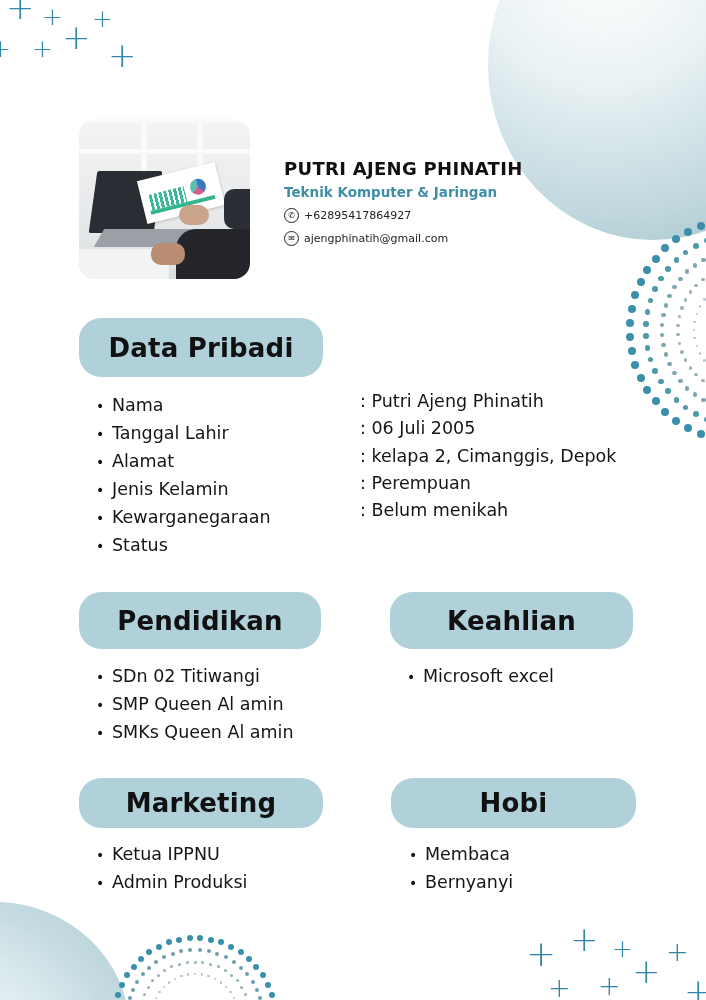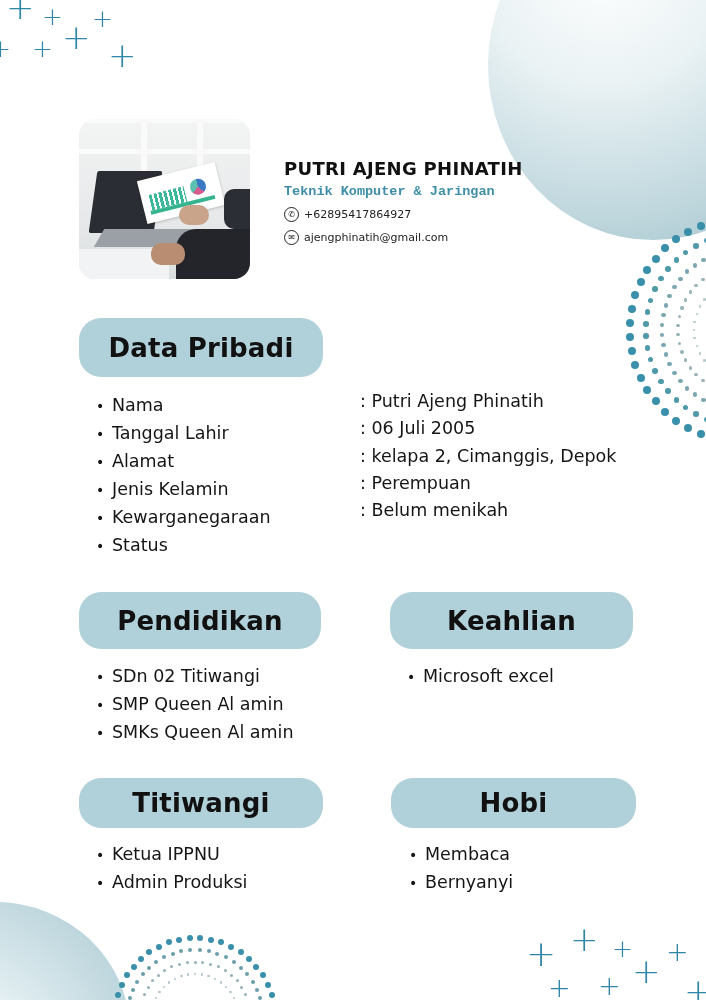--- a/index.html
+++ b/index.html
@@ -29,21 +29,21 @@
   .photo .band { position: absolute; left: 6px; top: 32px; width: 66px; height: 4px; background: #35b58f; }
   .photo .pie { position: absolute; left: 50px; top: 12px; width: 16px; height: 16px; border-radius: 50%; background: conic-gradient(#3a78c4 0 40%, #d45c8f 40% 65%, #5cc0b0 65% 100%); }
   .photo .sleeve { position: absolute; right: -6px; top: 110px; width: 80px; height: 60px; background: #23252b; border-radius: 20px 0 0 0; }
   .photo .sleeve2 { position: absolute; right: -4px; top: 70px; width: 30px; height: 40px; background: #2b2e34; border-radius: 10px 0 0 10px; }
   .photo .hand { position: absolute; left: 100px; top: 86px; width: 30px; height: 20px; background: #c9a48a; border-radius: 10px; }
   .photo .hand2 { position: absolute; left: 72px; top: 124px; width: 34px; height: 22px; background: #b88d72; border-radius: 10px; }
   .photo .docs { position: absolute; left: 0; top: 130px; width: 90px; height: 30px; background: #f2f3f4; }
 
   .header { position: absolute; left: 284px; top: 158px; }
   .name { font-family: "DejaVu Sans", sans-serif; font-weight: bold; font-size: 18px; letter-spacing: 0.3px; color: #111; white-space: nowrap; }
-  .role { margin-top: 5px; font-weight: bold; font-size: 13.5px; color: #3f8ea8; white-space: nowrap; font-family: Liberation Mono, monospace; }
+  .role { margin-top: 5px; font-weight: bold; font-size: 13.5px; color: #3f8ea8; white-space: nowrap; }
   .contact { display: flex; align-items: center; margin-top: 8px; font-size: 11px; color: #222; white-space: nowrap; }
   .contact .ico { width: 15px; height: 15px; border: 1.3px solid #222; border-radius: 50%; display: inline-flex; align-items: center; justify-content: center; margin-right: 5px; font-size: 8px; line-height: 1; }
   .contact.email { margin-top: 8px; }
 
   .pill {
     position: absolute; background: #b0d0da; border-radius: 22px;
     display: flex; align-items: center; justify-content: center;
     font-weight: bold; font-size: 26px; color: #111; letter-spacing: 0.2px;
   }
 
@@ -296,21 +296,21 @@
   <li><span class="bullet">•</span><span>SDn 02 Titiwangi</span></li>
   <li><span class="bullet">•</span><span>SMP Queen Al amin</span></li>
   <li><span class="bullet">•</span><span>SMKs Queen Al amin</span></li>
 </ul>
 
 <div class="pill" style="left:390px;top:592px;width:243px;height:57px;">Keahlian</div>
 <ul class="list" style="left:407px;top:662px;">
   <li><span class="bullet">•</span><span>Microsoft excel</span></li>
 </ul>
 
-<div class="pill" style="left:79px;top:778px;width:244px;height:50px;">Titiwangi</div>
+<div class="pill" style="left:79px;top:778px;width:244px;height:50px;">Marketing</div>
 <ul class="list" style="left:96px;top:840px;">
   <li><span class="bullet">•</span><span>Ketua IPPNU</span></li>
   <li><span class="bullet">•</span><span>Admin Produksi</span></li>
 </ul>
 
 <div class="pill" style="left:391px;top:778px;width:245px;height:50px;">Hobi</div>
 <ul class="list" style="left:409px;top:840px;">
   <li><span class="bullet">•</span><span>Membaca</span></li>
   <li><span class="bullet">•</span><span>Bernyanyi</span></li>
 </ul>

